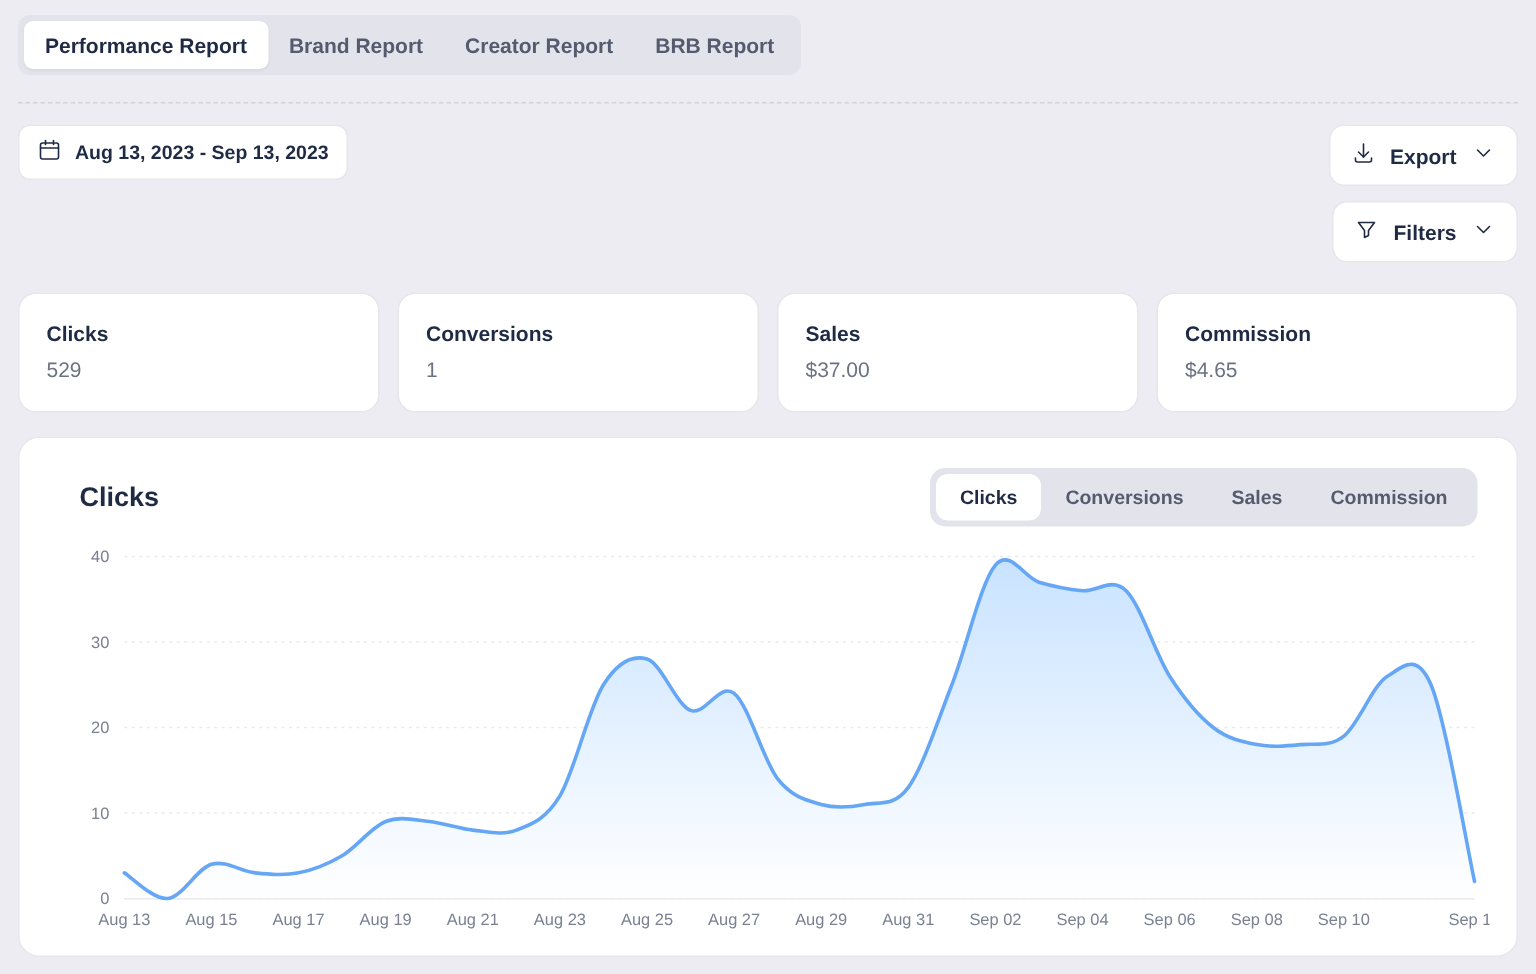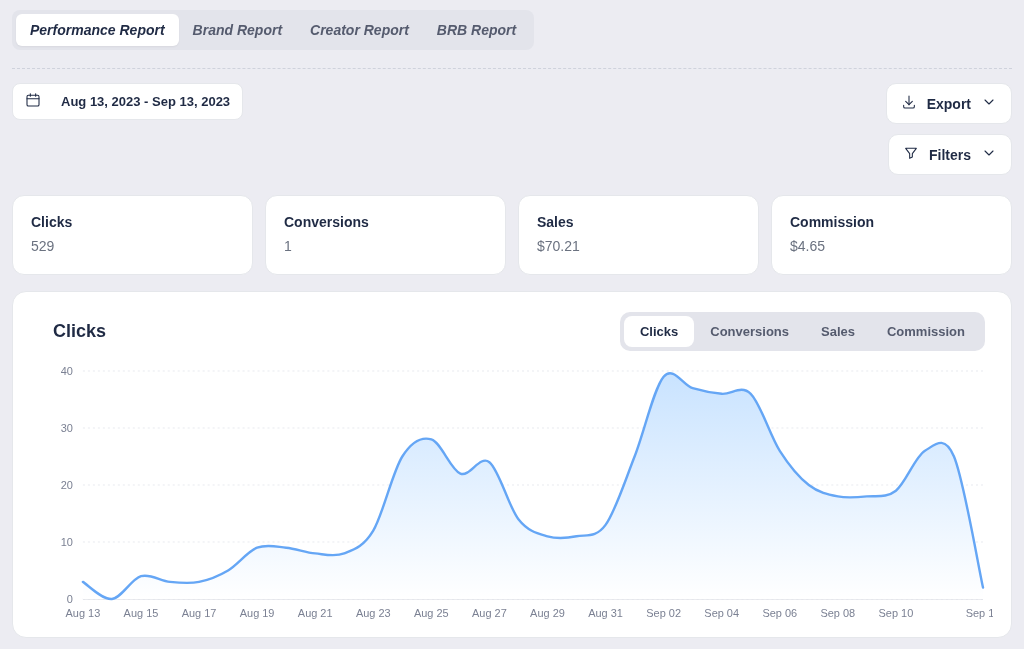--- a/index.html
+++ b/index.html
@@ -25,21 +25,20 @@
     width:1024px;
   }
   .page{padding:10px 12px 20px 12px}
   
   .report-tabs{
     display:inline-flex;
     background:var(--tab-bg);
     border-radius:8px;
     padding:4px;
     gap:0;
-    font-style:italic;
   }
   .report-tab{
     padding:8px 14px;
     border-radius:6px;
     font-size:14px;
     color:var(--tab-text);
     font-weight:600;
     cursor:pointer;
     white-space:nowrap;
   }
@@ -64,21 +63,21 @@
   .date-block{}
   .date-label{
     font-size:12.5px;
     font-weight:700;
     color:var(--text);
     margin-bottom:6px;
   }
   .date-btn{
     display:inline-flex;
     align-items:center;
-    gap:20px;
+    gap:9px;
     background:#fff;
     border:1px solid var(--border);
     border-radius:8px;
     padding:8px 12px;
     font-size:13px;
     font-weight:600;
     color:var(--text);
     cursor:pointer;
   }
   .action-col{display:flex;flex-direction:column;align-items:flex-end;gap:10px}
@@ -247,21 +246,21 @@
     <div class="card">
       <div class="title">Clicks</div>
       <div class="val">529</div>
     </div>
     <div class="card">
       <div class="title">Conversions</div>
       <div class="val">1</div>
     </div>
     <div class="card">
       <div class="title">Sales</div>
-      <div class="val">$70.21</div>
+      <div class="val">$37.00</div>
     </div>
     <div class="card">
       <div class="title">Commission</div>
       <div class="val">$4.65</div>
     </div>
   </div>
 
   
   <div class="chart-panel">
     <div class="chart-head">

